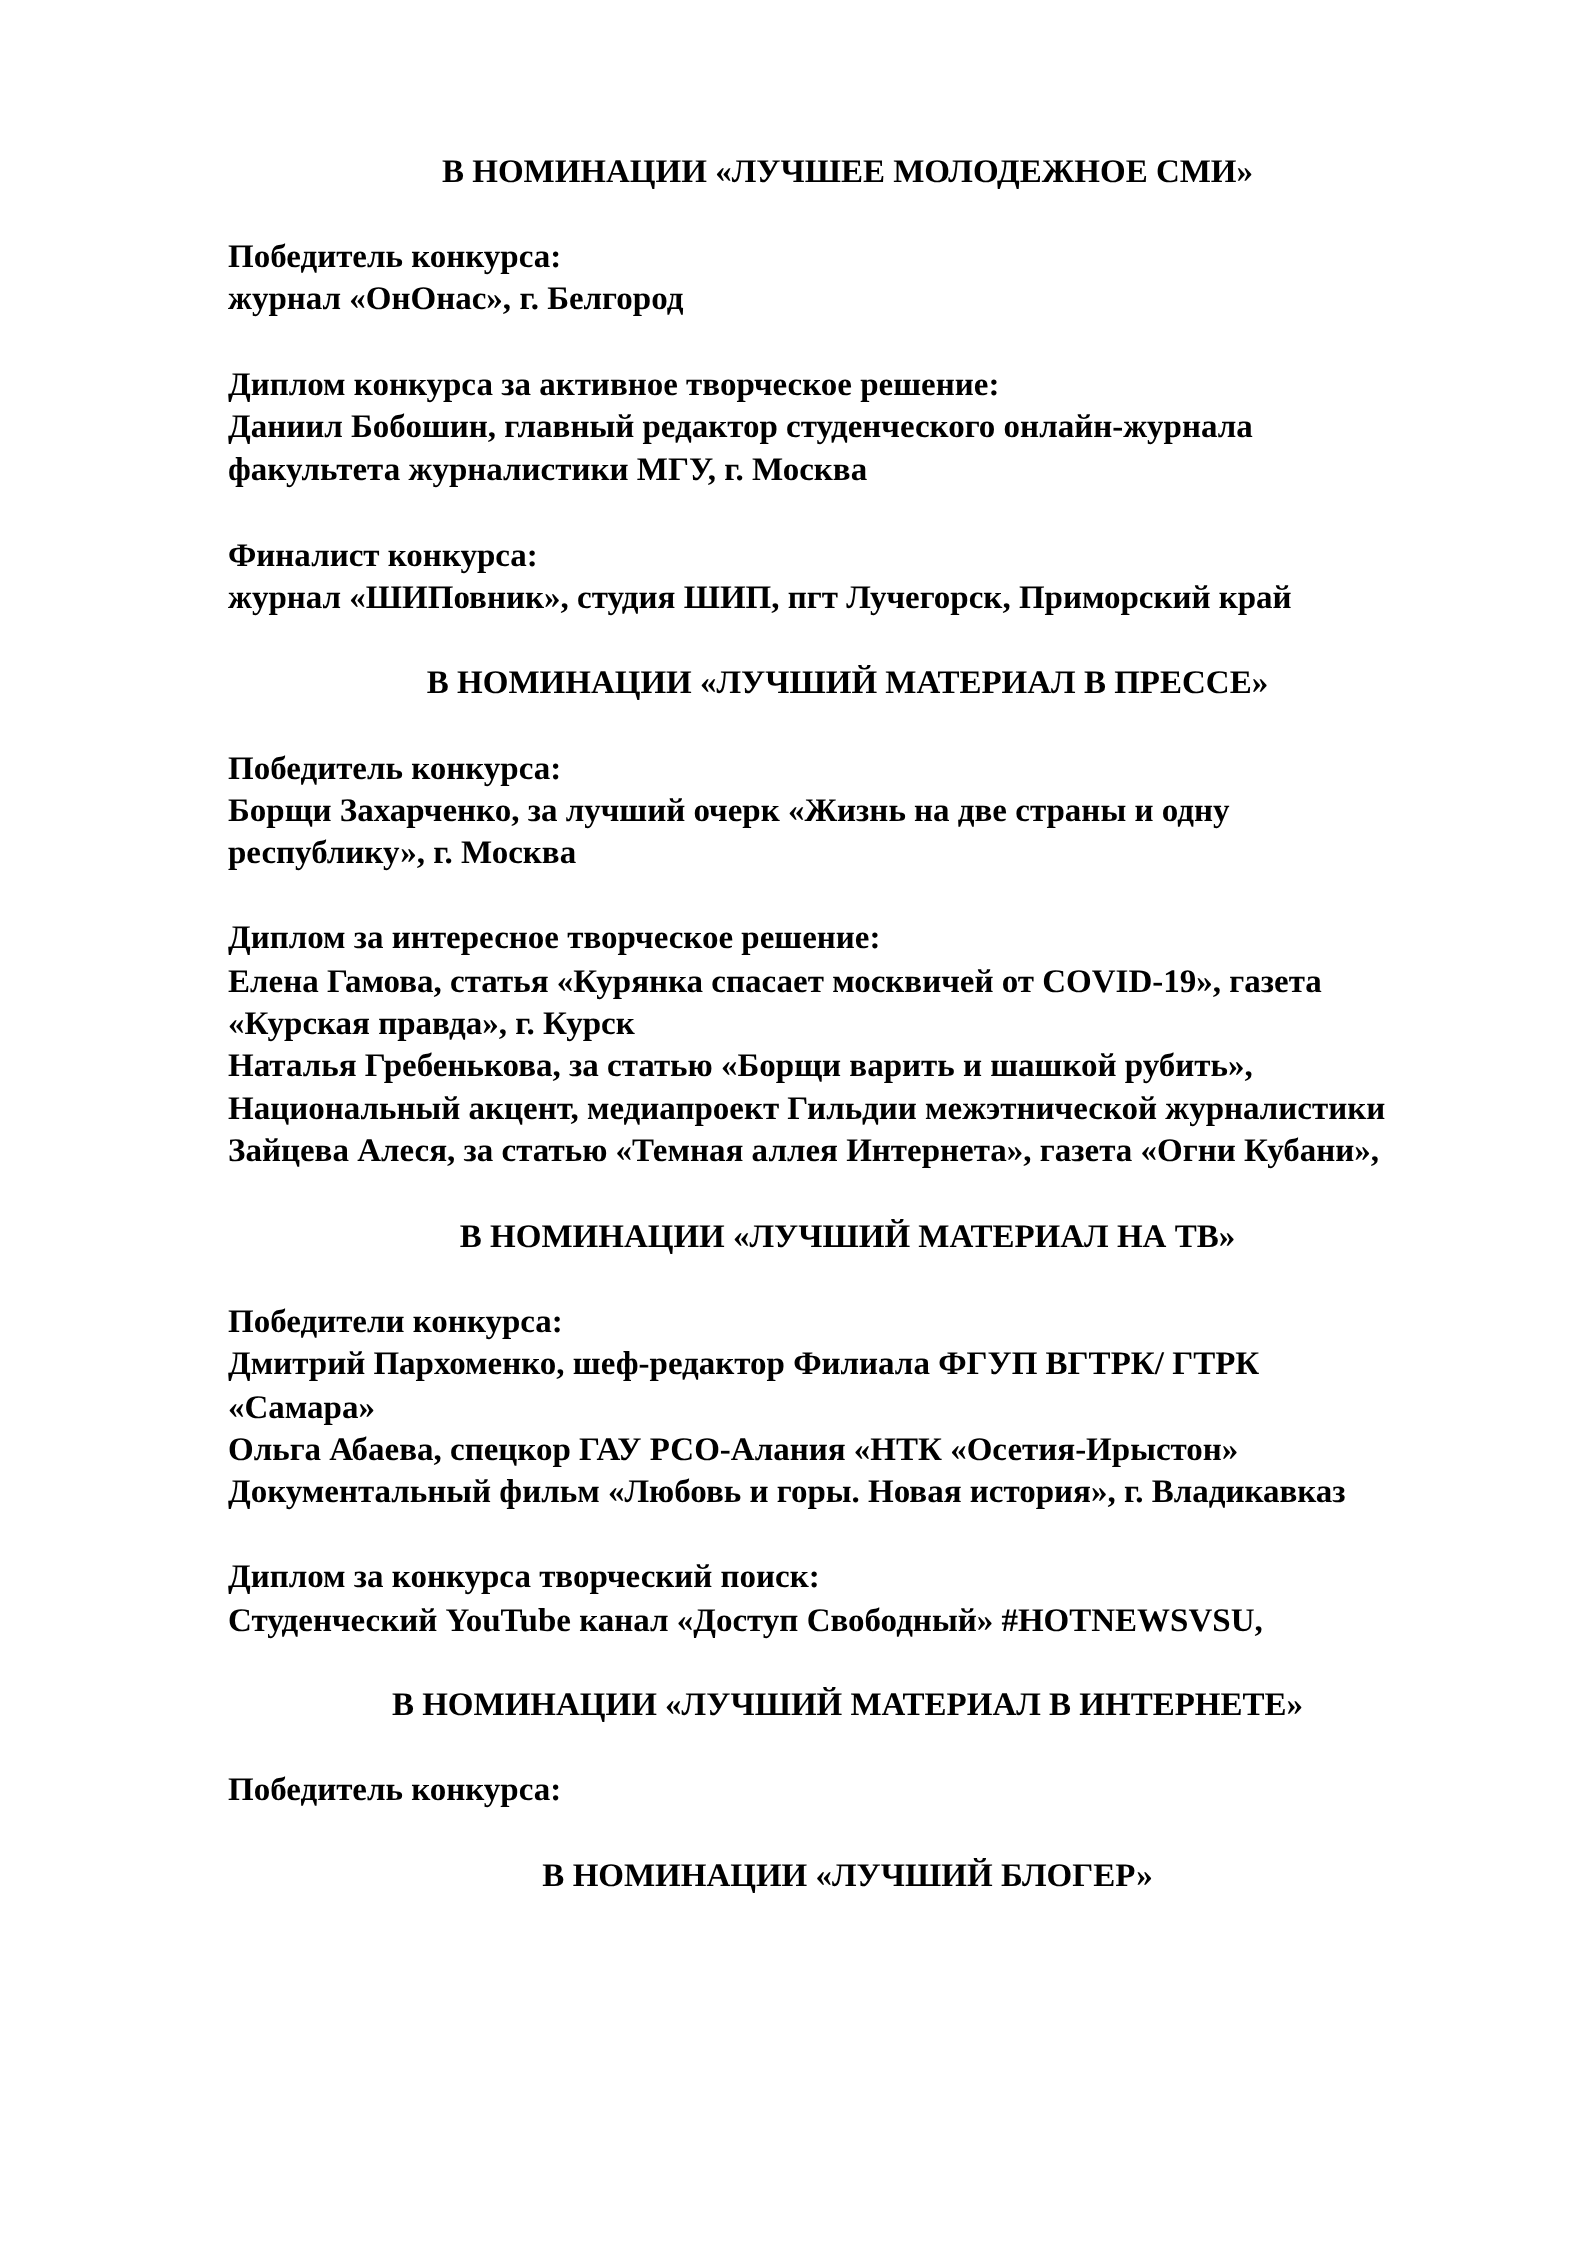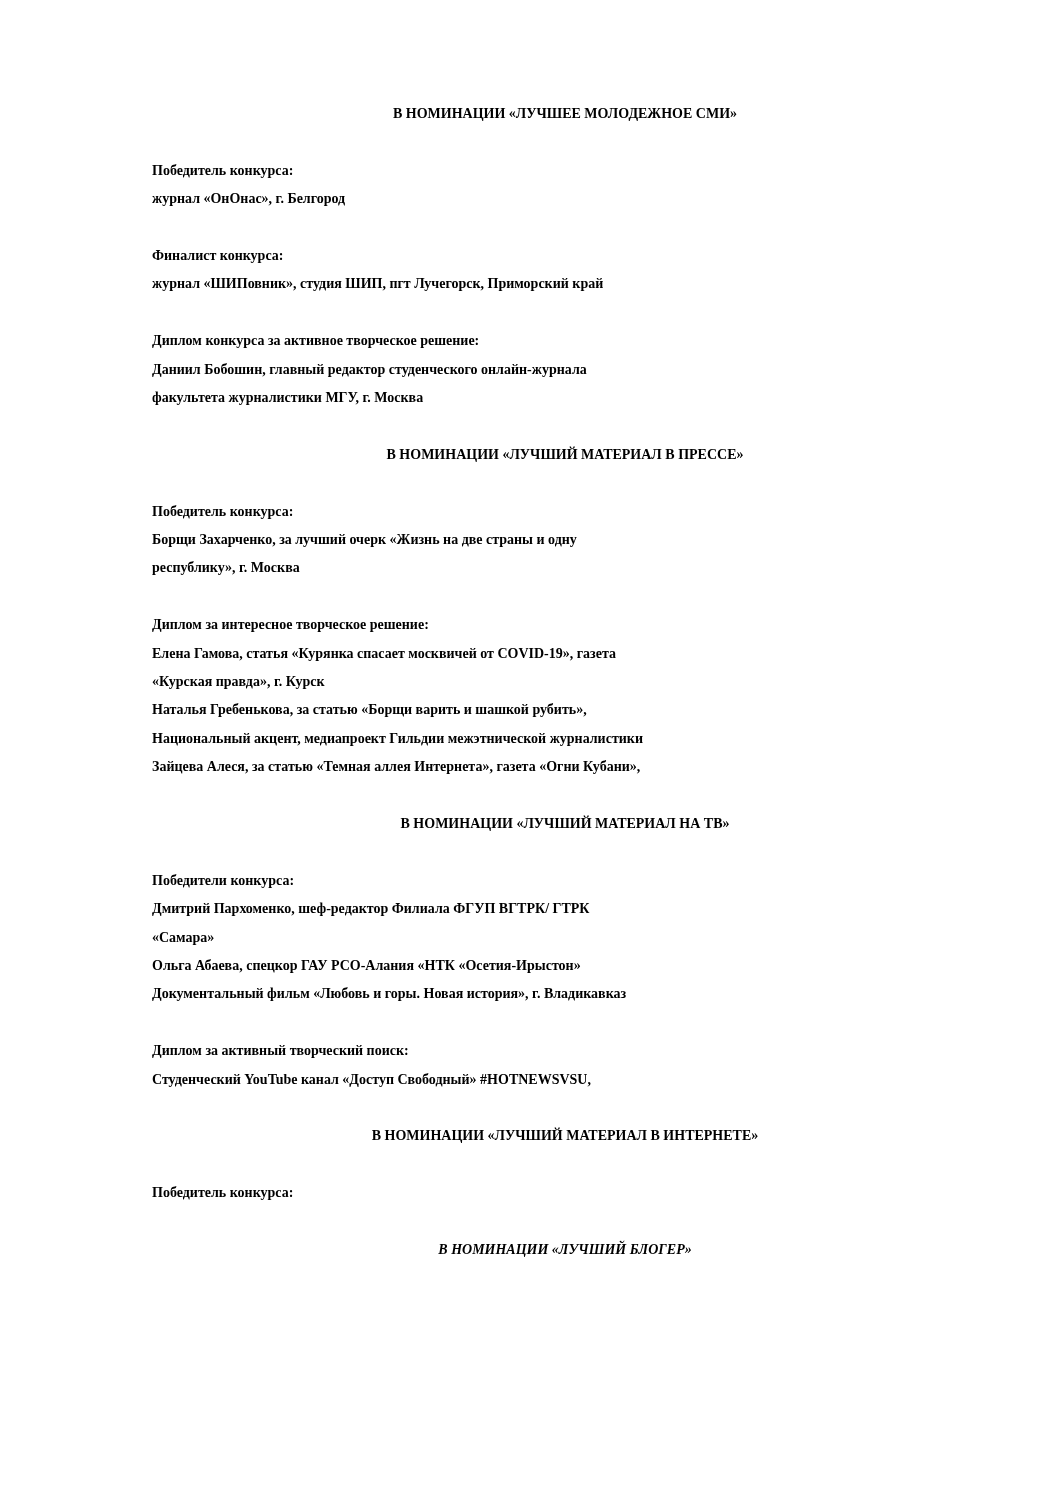--- a/index.html
+++ b/index.html
@@ -22,24 +22,23 @@
     background: #ffffff;
   }
   .content {
     width: 826px;
   }
   .block {
     margin: 0 0 28.4px 0;
   }
   .block:last-child {
     margin-bottom: 0;
-    font-style: italic;
   }
   .line {
-    font-size: 14px;
+    font-size: 22px;
     line-height: 28.4px;
     white-space: pre;
   }
   .block.heading .line {
     font-weight: bold;
     text-align: center;
     white-space: normal;
   }
   span.b { font-weight: bold; }
   span.r { font-weight: bold; }
@@ -50,27 +49,27 @@
 <div class="page">
   <div class="content">
       <div class="block heading">
         <div class="line"><span class="b">В НОМИНАЦИИ «ЛУЧШЕЕ МОЛОДЕЖНОЕ СМИ»</span></div>
       </div>
       <div class="block para">
         <div class="line"><span class="b">Победитель конкурса:</span></div>
         <div class="line"><span class="b">журнал «ОнОнас»,</span><span class="r"> г. Белгород</span></div>
       </div>
       <div class="block para">
-        <div class="line"><span class="b">Финалист конкурса:</span></div>
-        <div class="line"><span class="b">журнал «ШИПовник»,</span><span class="r"> студия ШИП, пгт Лучегорск, Приморский край</span></div>
-      </div>
-      <div class="block para">
         <div class="line"><span class="b">Диплом конкурса за активное творческое решение:</span></div>
         <div class="line"><span class="b">Даниил Бобошин, главный редактор</span><span class="r"> студенческого онлайн-журнала</span></div>
         <div class="line"><span class="r">факультета журналистики МГУ, г. Москва</span></div>
+      </div>
+      <div class="block para">
+        <div class="line"><span class="b">Финалист конкурса:</span></div>
+        <div class="line"><span class="b">журнал «ШИПовник»,</span><span class="r"> студия ШИП, пгт Лучегорск, Приморский край</span></div>
       </div>
       <div class="block heading">
         <div class="line"><span class="b">В НОМИНАЦИИ «ЛУЧШИЙ МАТЕРИАЛ В ПРЕССЕ»</span></div>
       </div>
       <div class="block para">
         <div class="line"><span class="b">Победитель конкурса:</span></div>
         <div class="line"><span class="b">Борщи Захарченко,</span><span class="r"> за лучший очерк «Жизнь на две страны и одну</span></div>
         <div class="line"><span class="r">республику», г. Москва</span></div>
       </div>
       <div class="block para">
@@ -85,21 +84,21 @@
         <div class="line"><span class="b">В НОМИНАЦИИ «ЛУЧШИЙ МАТЕРИАЛ НА ТВ»</span></div>
       </div>
       <div class="block para">
         <div class="line"><span class="b">Победители конкурса:</span></div>
         <div class="line"><span class="b">Дмитрий Пархоменко, шеф-редактор</span><span class="r"> Филиала ФГУП ВГТРК/ ГТРК</span></div>
         <div class="line"><span class="r">«Самара»</span></div>
         <div class="line"><span class="b">Ольга Абаева,</span><span class="r"> спецкор ГАУ РСО-Алания «НТК «Осетия-Ирыстон»</span></div>
         <div class="line"><span class="r">Документальный фильм «Любовь и горы. Новая история», г. Владикавказ</span></div>
       </div>
       <div class="block para">
-        <div class="line"><span class="b">Диплом за активный творческий поиск:</span></div>
+        <div class="line"><span class="b">Диплом за конкурса творческий поиск:</span></div>
         <div class="line"><span class="b">Студенческий YouTube канал «Доступ Свободный» #HOTNEWSVSU,</span></div>
       </div>
       <div class="block heading">
         <div class="line"><span class="b">В НОМИНАЦИИ «ЛУЧШИЙ МАТЕРИАЛ В ИНТЕРНЕТЕ»</span></div>
       </div>
       <div class="block para">
         <div class="line"><span class="b">Победитель конкурса:</span></div>
       </div>
       <div class="block heading">
         <div class="line"><span class="b">В НОМИНАЦИИ «ЛУЧШИЙ БЛОГЕР»</span></div>

